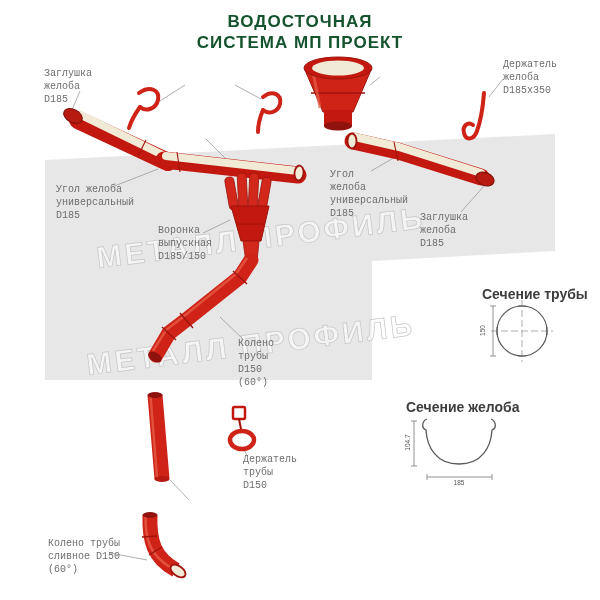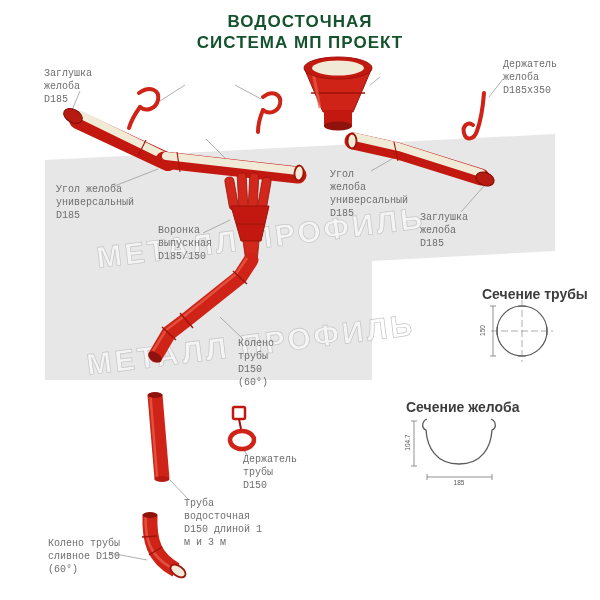--- a/index.html
+++ b/index.html
@@ -161,21 +161,20 @@
   </div>
 
   <div class="lbl" style="left:44px;top:67px;width:58px">Заглушка желоба D185</div>
   <div class="lbl" style="left:503px;top:58px;width:46px">Держатель желоба D185х350</div>
   <div class="lbl" style="left:56px;top:183px;width:84px">Угол желоба универсальный D185</div>
   <div class="lbl" style="left:330px;top:168px;width:58px">Угол желоба универсальный D185</div>
   <div class="lbl" style="left:420px;top:211px;width:52px">Заглушка желоба D185</div>
   <div class="lbl" style="left:158px;top:224px;width:46px">Воронка выпускная D185/150</div>
   <div class="lbl" style="left:238px;top:337px;width:56px">Колено трубы D150 (60°)</div>
   <div class="lbl" style="left:243px;top:453px;width:44px">Держатель трубы D150</div>
-  <div class="lbl" style="left:184px;top:497px;width:88px">Труба водосточная D150 длиной 1 м и 3 м</div>
   <div class="lbl" style="left:48px;top:537px;width:76px">Колено трубы сливное D150 (60°)</div>
 
   <div class="sec-title" style="left:482px;top:286px">Сечение трубы</div>
   <div class="sec-title" style="left:406px;top:399px">Сечение желоба</div>
 
   <div class="dim dim-v" style="left:474px;top:327px;width:16px">150</div>
   <div class="dim dim-v" style="left:396px;top:439px;width:22px">104.7</div>
   <div class="dim" style="left:447px;top:479px;width:24px">185</div>
 
 </div>

